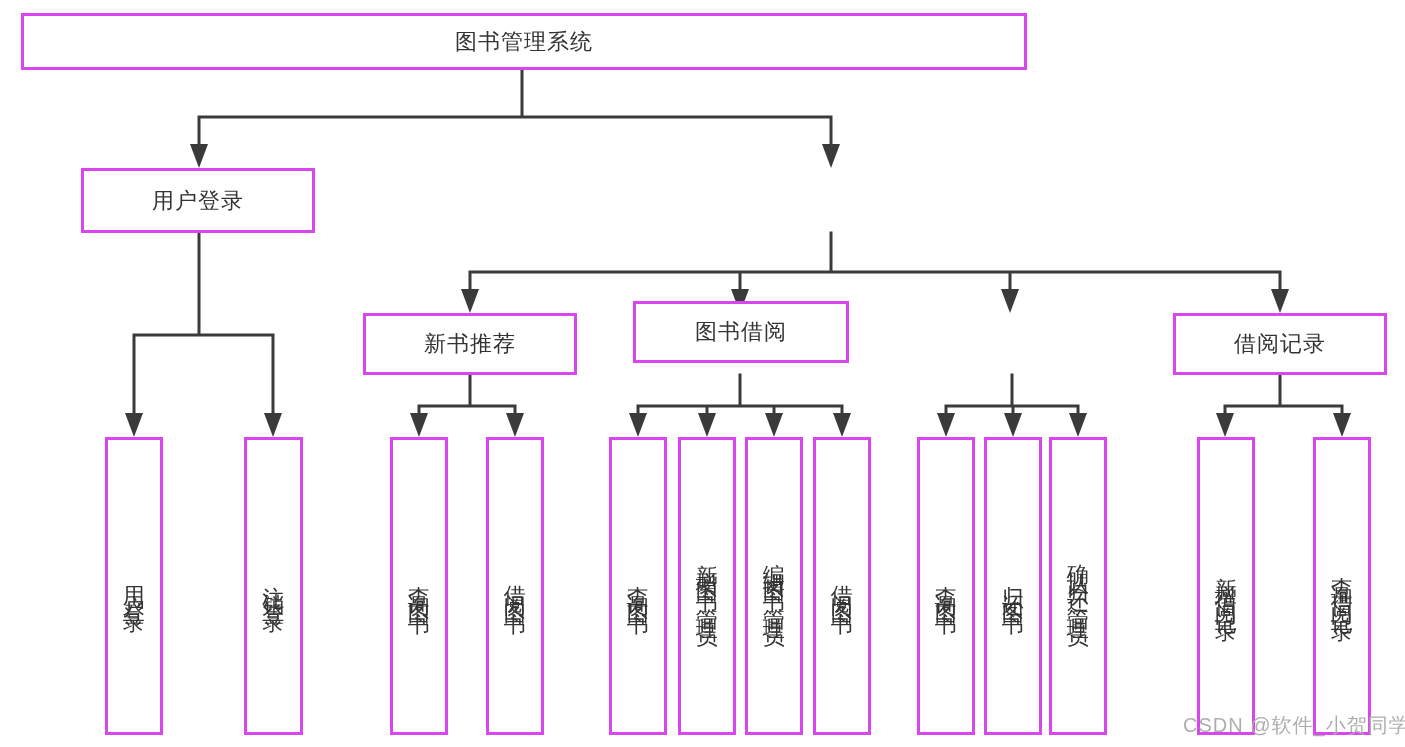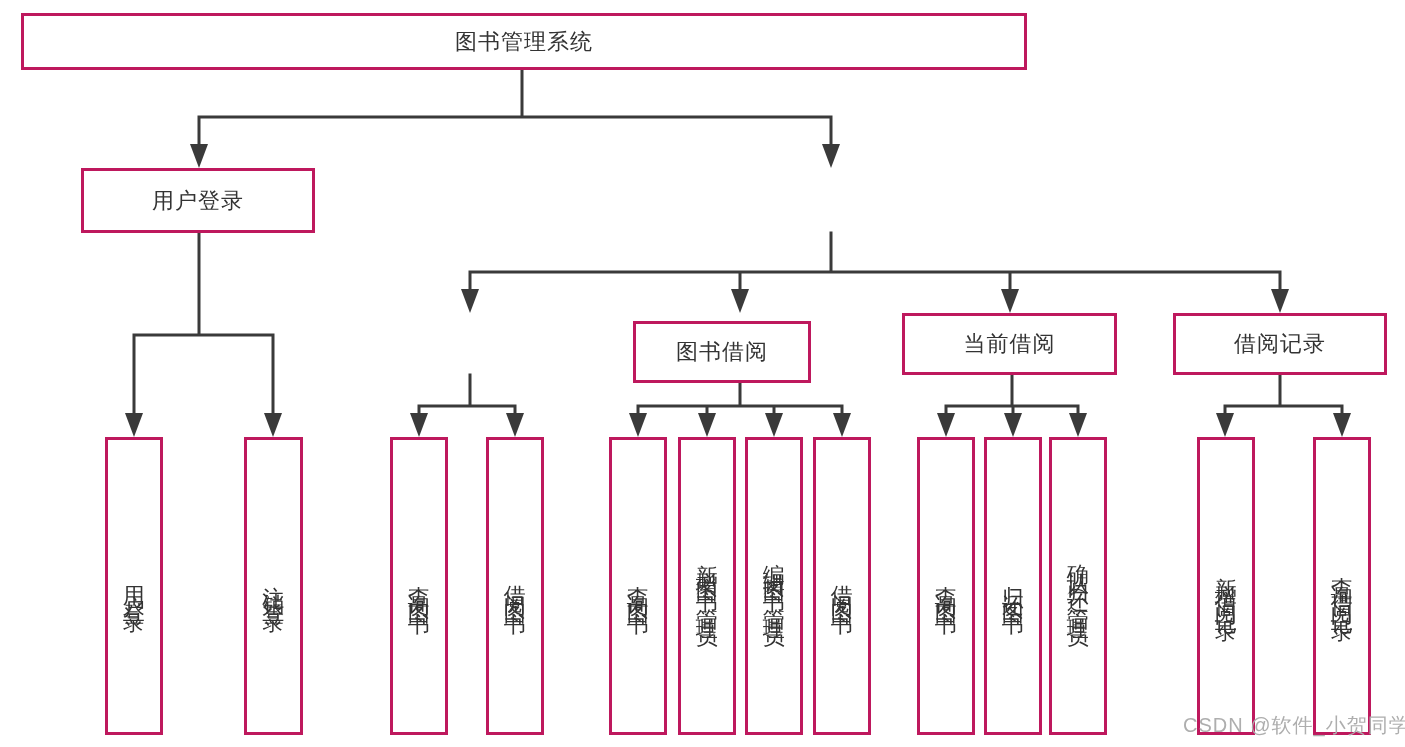--- a/index.html
+++ b/index.html
@@ -7,21 +7,21 @@
     position:relative;
     width:1405px;height:747px;
     background:#ffffff;
     font-family:"Liberation Sans","DejaVu Sans",sans-serif;
     overflow:hidden;
   }
   .wires{position:absolute;left:0;top:0;width:1405px;height:747px;}
   .node{
     position:absolute;
     box-sizing:border-box;
-    border:3px solid #be185d;
+    border:3px solid #d946ef;
     background:#ffffff;
     display:flex;align-items:center;justify-content:center;
     color:#333333;
   }
   .node-h span{
     font-size:22px;
     letter-spacing:1px;
     white-space:nowrap;
     color:#333333;
   }
@@ -84,25 +84,25 @@
   </svg>
 
   <div class="node node-h" style="left:21px;top:13px;width:1006px;height:57px">
     <span>图书管理系统</span>
   </div>
 
   <div class="node node-h" style="left:81px;top:168px;width:234px;height:65px">
     <span>用户登录</span>
   </div>
 
-  <div class="node node-h" style="left:633px;top:321px;width:178px;height:62px">
+  <div class="node node-h" style="left:363px;top:313px;width:214px;height:62px">
+    <span>新书推荐</span>
+  </div>
+  <div class="node node-h" style="left:633px;top:301px;width:216px;height:62px">
     <span>图书借阅</span>
-  </div>
-  <div class="node node-h" style="left:902px;top:313px;width:215px;height:62px">
-    <span>当前借阅</span>
   </div>
   <div class="node node-h" style="left:1173px;top:313px;width:214px;height:62px">
     <span>借阅记录</span>
   </div>
 
   <div class="node node-v" style="left:105px;top:437px;width:58px;height:298px">
     <span>用户登录</span>
   </div>
   <div class="node node-v" style="left:244px;top:437px;width:59px;height:298px">
     <span>注销登录</span>

